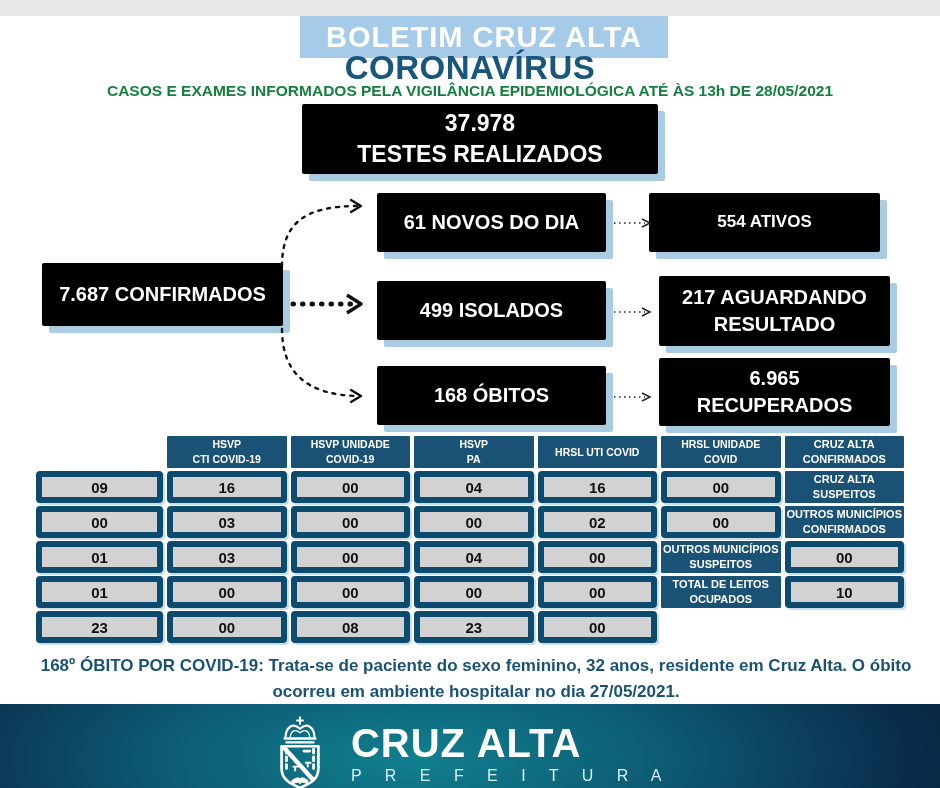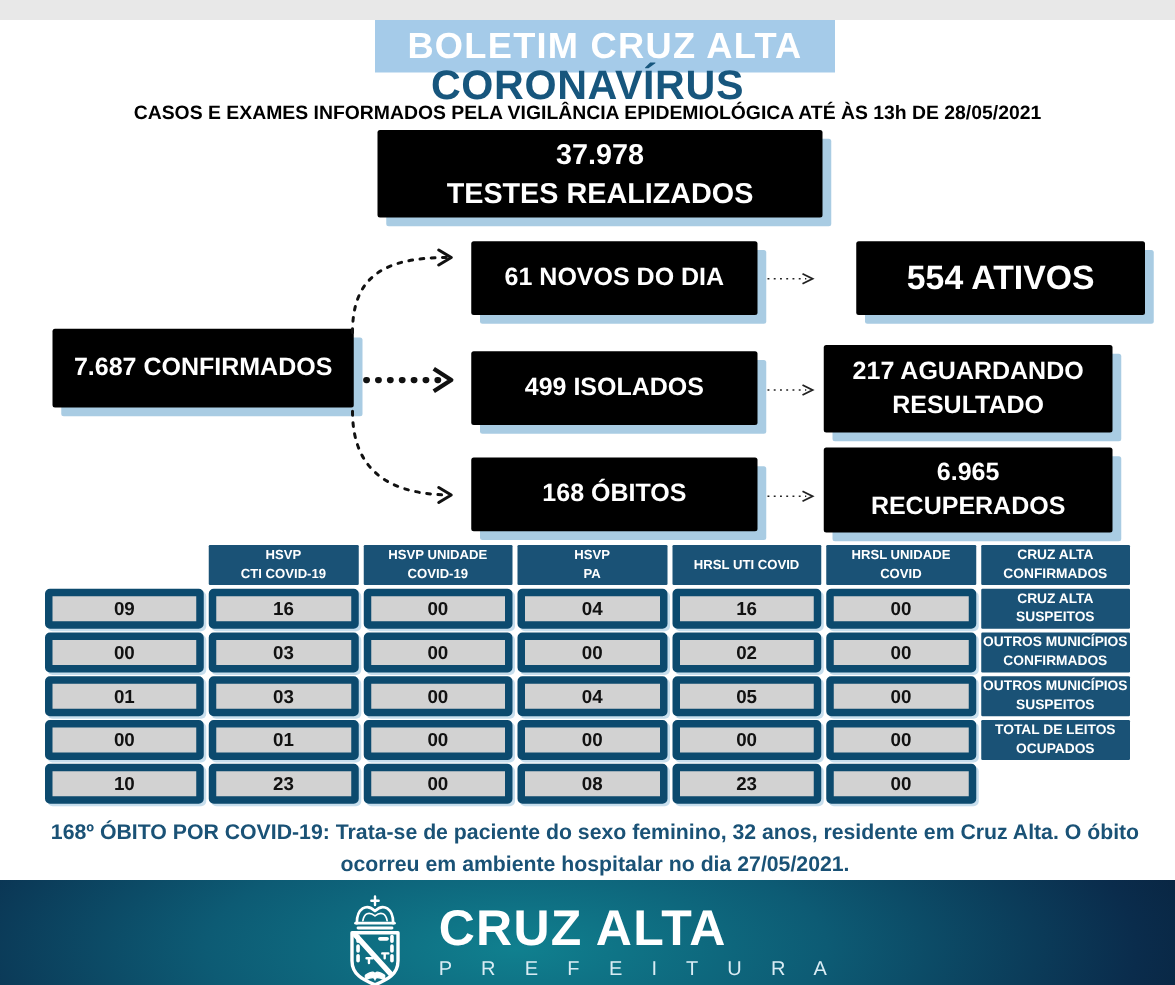--- a/index.html
+++ b/index.html
@@ -13,35 +13,35 @@
     position:absolute; left:300px; top:0; width:368px; height:42px;
     background:#a5cbe9; display:flex; align-items:center; justify-content:center;
   }
   .banner-text { color:#ffffff; font-size:29px; font-weight:700; letter-spacing:1px; white-space:nowrap; }
   .corona {
     position:absolute; left:0; right:0; top:33px; text-align:center;
     color:#17567d; font-size:33px; font-weight:800; letter-spacing:.5px;
   }
   .subtitle {
     position:absolute; left:0; right:0; top:66px; text-align:center;
-    color:#000000; font-size:15.5px; font-weight:700;
+    color:#15803d; font-size:15.5px; font-weight:700;
   }
   
   .bluebox {
     position:absolute; background:#000000; border-radius:2px;
     box-shadow:7px 7px 0 #a9cce3;
     display:flex; flex-direction:column; align-items:center; justify-content:center;
     color:#ffffff; font-weight:700; text-align:center; white-space:pre-line; line-height:1.35;
   }
   .tests   { left:302px; top:88px;  width:356px; height:70px; font-size:23px; }
   .confirm { left:42px;  top:247px; width:241px; height:63px; font-size:20px; }
   .mid1 { left:377px; top:177px; width:229px; height:59px; font-size:20px; }
   .mid2 { left:377px; top:265px; width:229px; height:59px; font-size:20px; }
   .mid3 { left:377px; top:350px; width:229px; height:59px; font-size:20px; }
-  .rt1  { left:685px; top:177px; width:231px; height:59px; font-size:27px; }
+  .rt1  { left:649px; top:177px; width:231px; height:59px; font-size:17px; }
   .rt2  { left:659px; top:260px; width:231px; height:70px; font-size:20px; }
   .rt3  { left:659px; top:342px; width:231px; height:68px; font-size:20px; }
   
   .arrows { position:absolute; left:0; top:0; width:940px; height:788px; pointer-events:none; }
   .dash   { stroke:#111; stroke-width:2.4; fill:none; stroke-dasharray:3 6; stroke-linecap:round; }
   .bigdots{ stroke:#111; stroke-width:5;   fill:none; stroke-dasharray:.5 9; stroke-linecap:round; }
   .dots   { stroke:#222; stroke-width:1.3; fill:none; stroke-dasharray:1.5 3.5; }
   .ah  { stroke:#111; stroke-width:2.4; fill:none; stroke-linecap:round; stroke-linejoin:round; }
   .ah2 { stroke:#111; stroke-width:3.5; fill:none; stroke-linejoin:round; }
   .ah3 { stroke:#222; stroke-width:1.5; fill:none; }
@@ -164,21 +164,20 @@
     <div class="cell">00</div>
     <div class="cell">02</div>
     <div class="cell">00</div>
 
     <div class="rowlabel">OUTROS MUNICÍPIOS
 CONFIRMADOS</div>
     <div class="cell">01</div>
     <div class="cell">03</div>
     <div class="cell">00</div>
     <div class="cell">04</div>
-    <div class="cell">05</div>
     <div class="cell">00</div>
 
     <div class="rowlabel">OUTROS MUNICÍPIOS
 SUSPEITOS</div>
     <div class="cell">00</div>
     <div class="cell">01</div>
     <div class="cell">00</div>
     <div class="cell">00</div>
     <div class="cell">00</div>
     <div class="cell">00</div>

